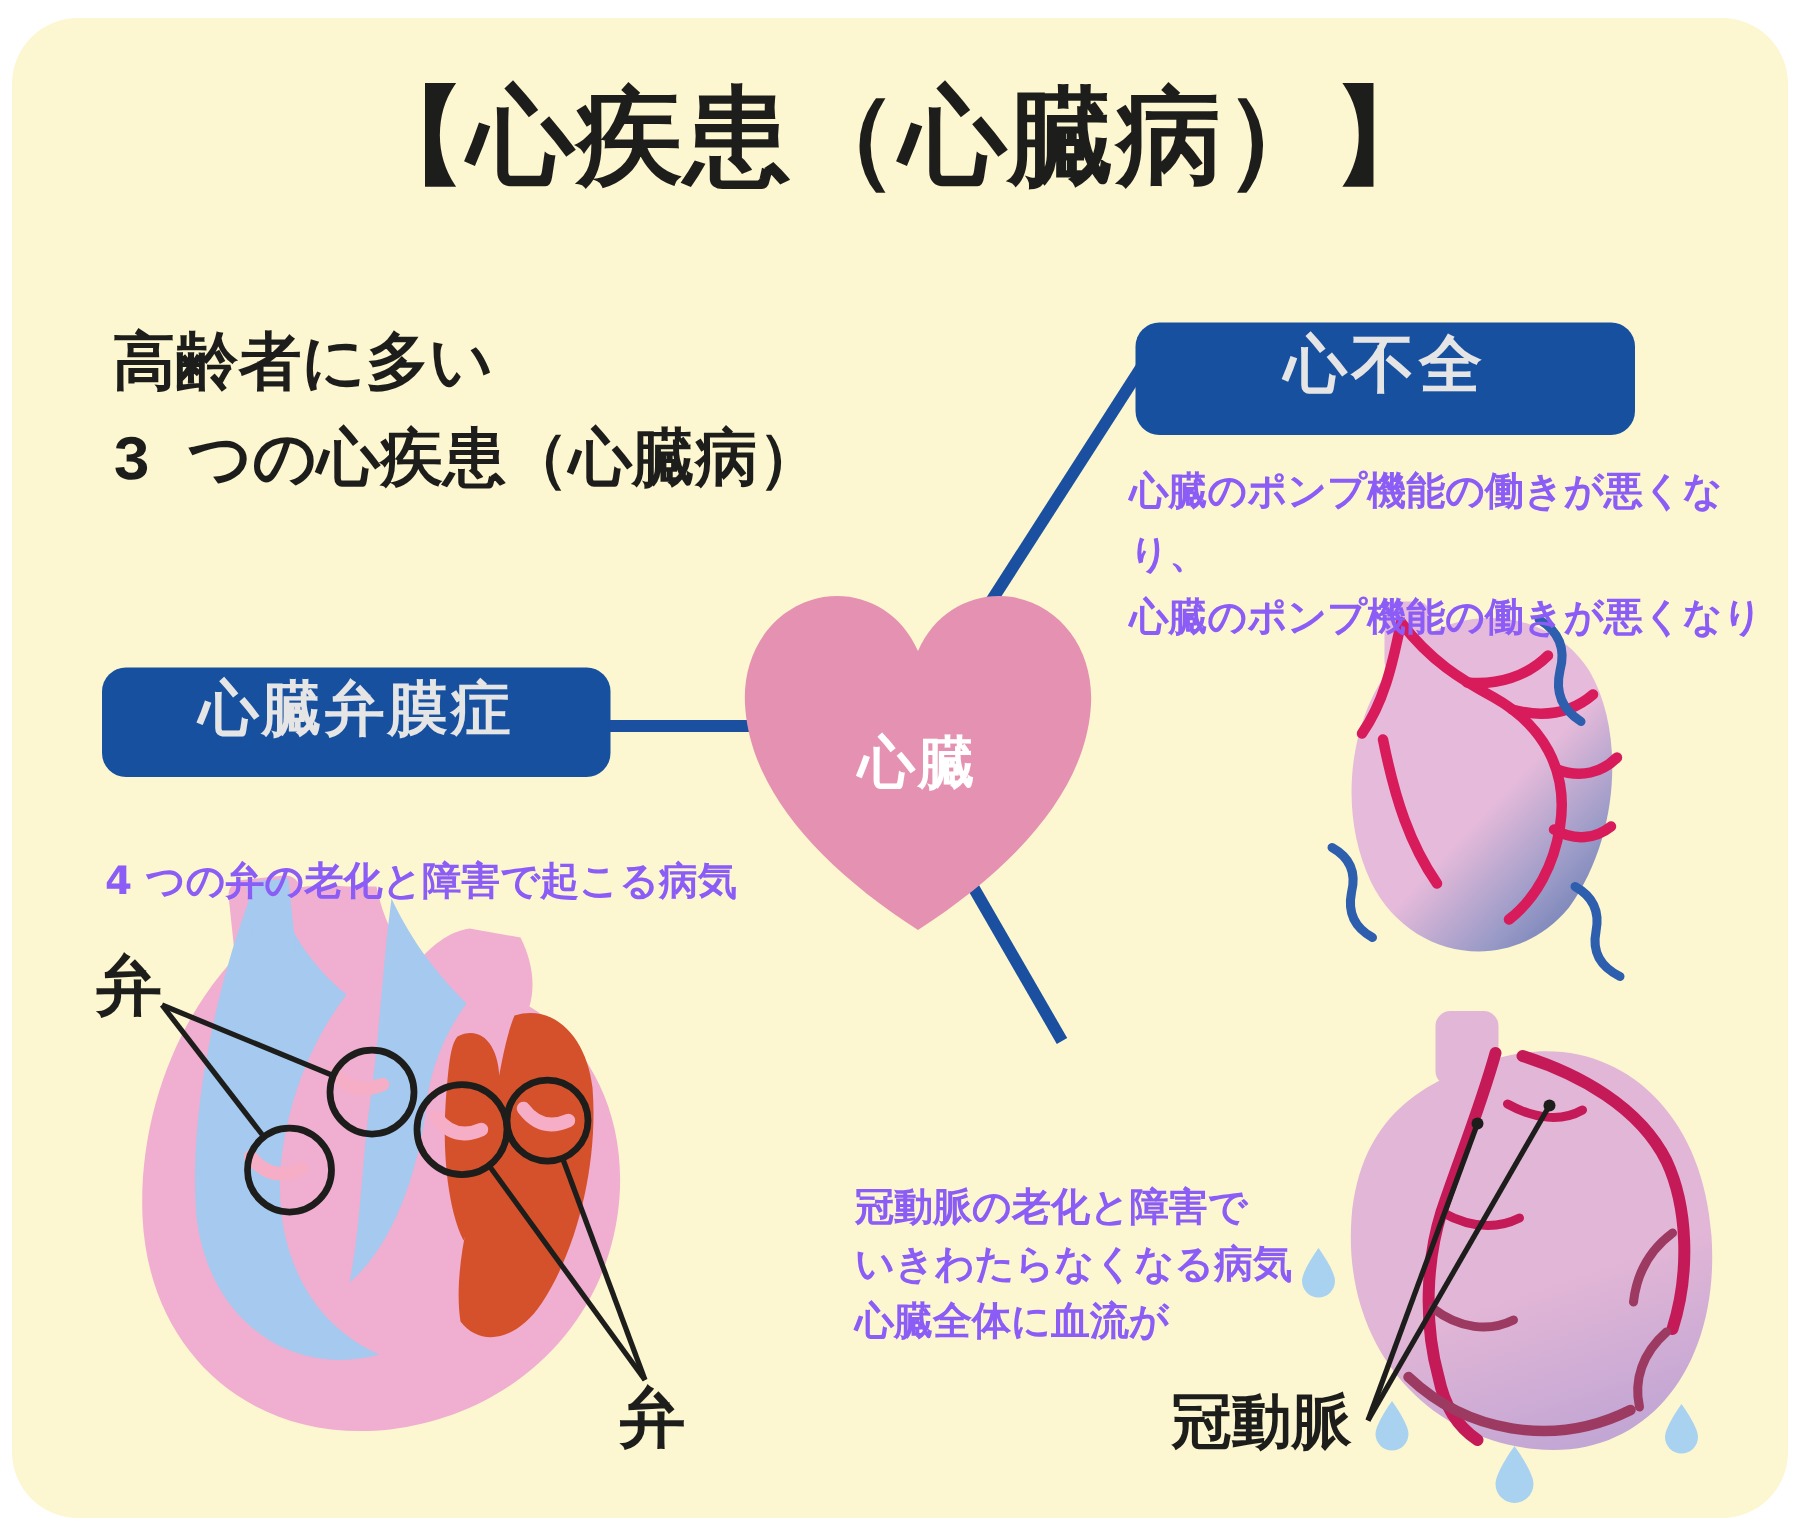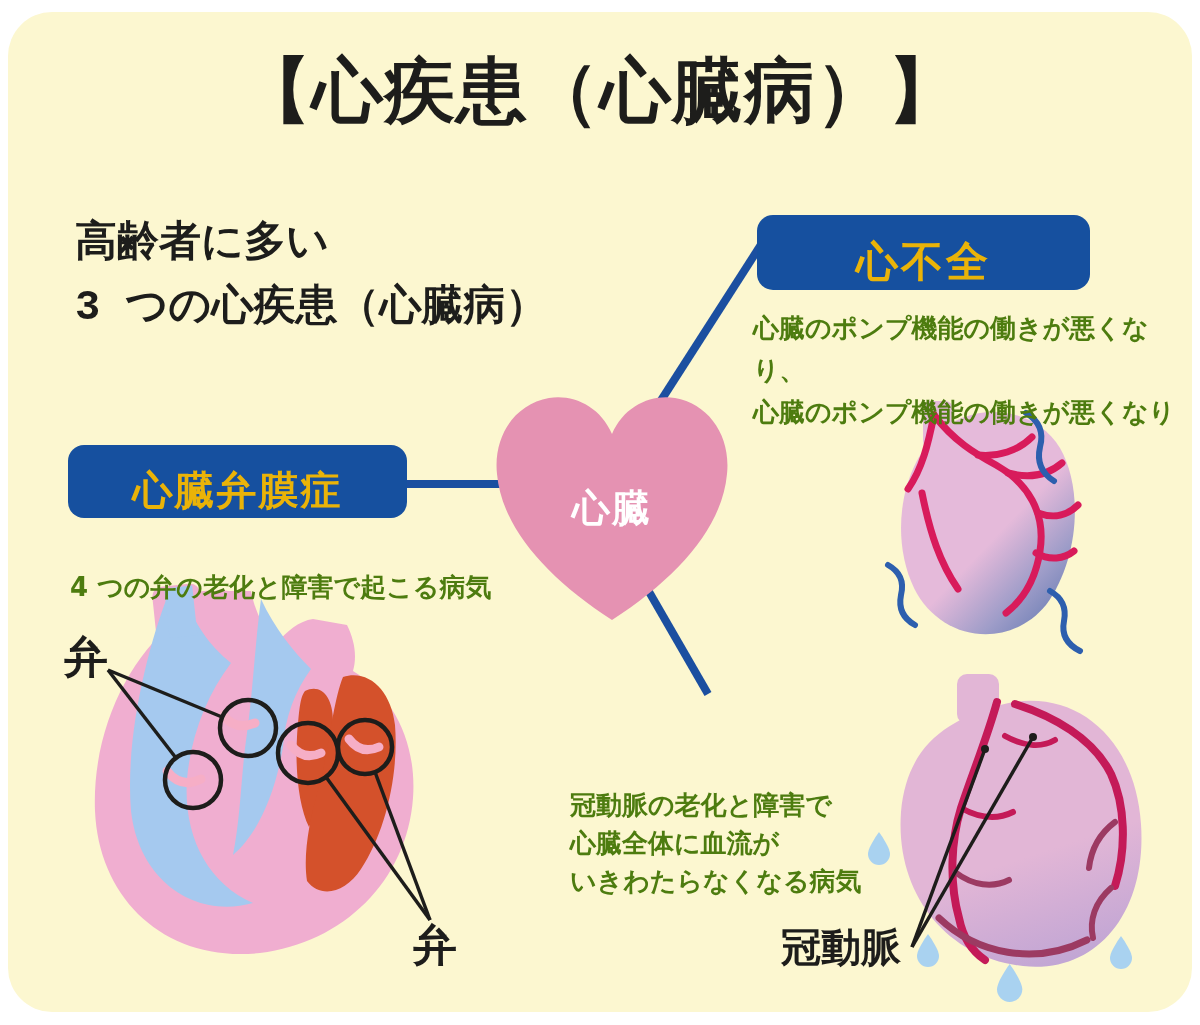--- a/index.html
+++ b/index.html
@@ -4,26 +4,26 @@
 <style>
   html,body{margin:0;padding:0;background:#ffffff;}
   body{font-family:"DejaVu Sans","Liberation Sans",sans-serif;}
   #stage{position:relative;width:1200px;height:1025px;background:#ffffff;overflow:hidden;}
   .abs{position:absolute;}
   .card{left:8px;top:12px;width:1184px;height:1000px;background:#fcf7d0;border-radius:44px;}
   .title{left:0;top:44px;width:1200px;text-align:center;font-size:71px;font-weight:900;
          color:#1d1d1b;letter-spacing:1px;z-index:4;}
   .intro{left:75px;top:212px;font-size:42px;font-weight:900;color:#1d1d1b;
          line-height:64px;z-index:4;font-family:Liberation Mono, monospace;}
-  .blue-box{background:#16509f;border-radius:16px;color:#eab308;font-weight:900;
-            display:flex;align-items:flex-end;justify-content:center;z-index:3;}
+  .blue-box{background:#16509f;border-radius:16px;color:#e5e5e5;font-weight:900;
+            display:flex;align-items:flex-start;justify-content:center;z-index:3;}
   .box-hf{left:757px;top:215px;width:333px;height:75px;font-size:42px;letter-spacing:3px;}
   .box-vv{left:68px;top:445px;width:339px;height:73px;font-size:40px;letter-spacing:2px;}
   .box-is{left:538px;top:683px;width:336px;height:72px;font-size:42px;letter-spacing:2px;}
-  .desc{color:#4d7c0f;font-weight:bold;font-size:26px;z-index:3;}
+  .desc{color:#8b5cf6;font-weight:bold;font-size:26px;z-index:3;}
   .desc-hf{left:753px;top:307px;line-height:42px;}
   .desc-vv{left:70px;top:546px;margin-top:24px;}
   .desc-is{left:542px;top:786px;line-height:38px;margin-left:28px;}
   .black-label{color:#1d1d1b;font-weight:900;font-size:44px;z-index:4;}
   .valve-top{left:64px;top:628px;}
   .valve-bottom{left:413px;top:916px;}
   .coronary{left:781px;top:920px;font-size:40px;}
   svg{display:block;}
   .z1{z-index:1;} .z2{z-index:2;}
 </style>
@@ -61,22 +61,22 @@
 
   <div class="abs desc desc-hf">
     <div>心臓のポンプ機能の働きが悪くなり、</div>
     <div>心臓のポンプ機能の働きが悪くなり</div>
   </div>
   <div class="abs desc desc-vv">
     <div>4 つの弁の老化と障害で起こる病気</div>
   </div>
   <div class="abs desc desc-is">
     <div>冠動脈の老化と障害で</div>
+    <div>いきわたらなくなる病気</div>
     <div>心臓全体に血流が</div>
-    <div>いきわたらなくなる病気</div>
   </div>
 
   <svg class="abs z2" style="left:55px;top:583px;" width="380" height="410" viewBox="0 0 380 410">
 
     <rect x="100" y="2" width="48" height="72" rx="10" fill="#f0aed0" transform="rotate(-6 124 38)"></rect>
     <rect x="152" y="8" width="40" height="64" rx="10" fill="#f0aed0" transform="rotate(8 172 40)"></rect>
 
     <path d="M118,40 C125,18 140,6 155,8 L196,8 C200,28 208,46 222,60
              C232,48 244,38 258,36 L292,42 C300,58 302,74 298,88
              C338,112 362,160 358,215 C352,298 288,360 205,370

